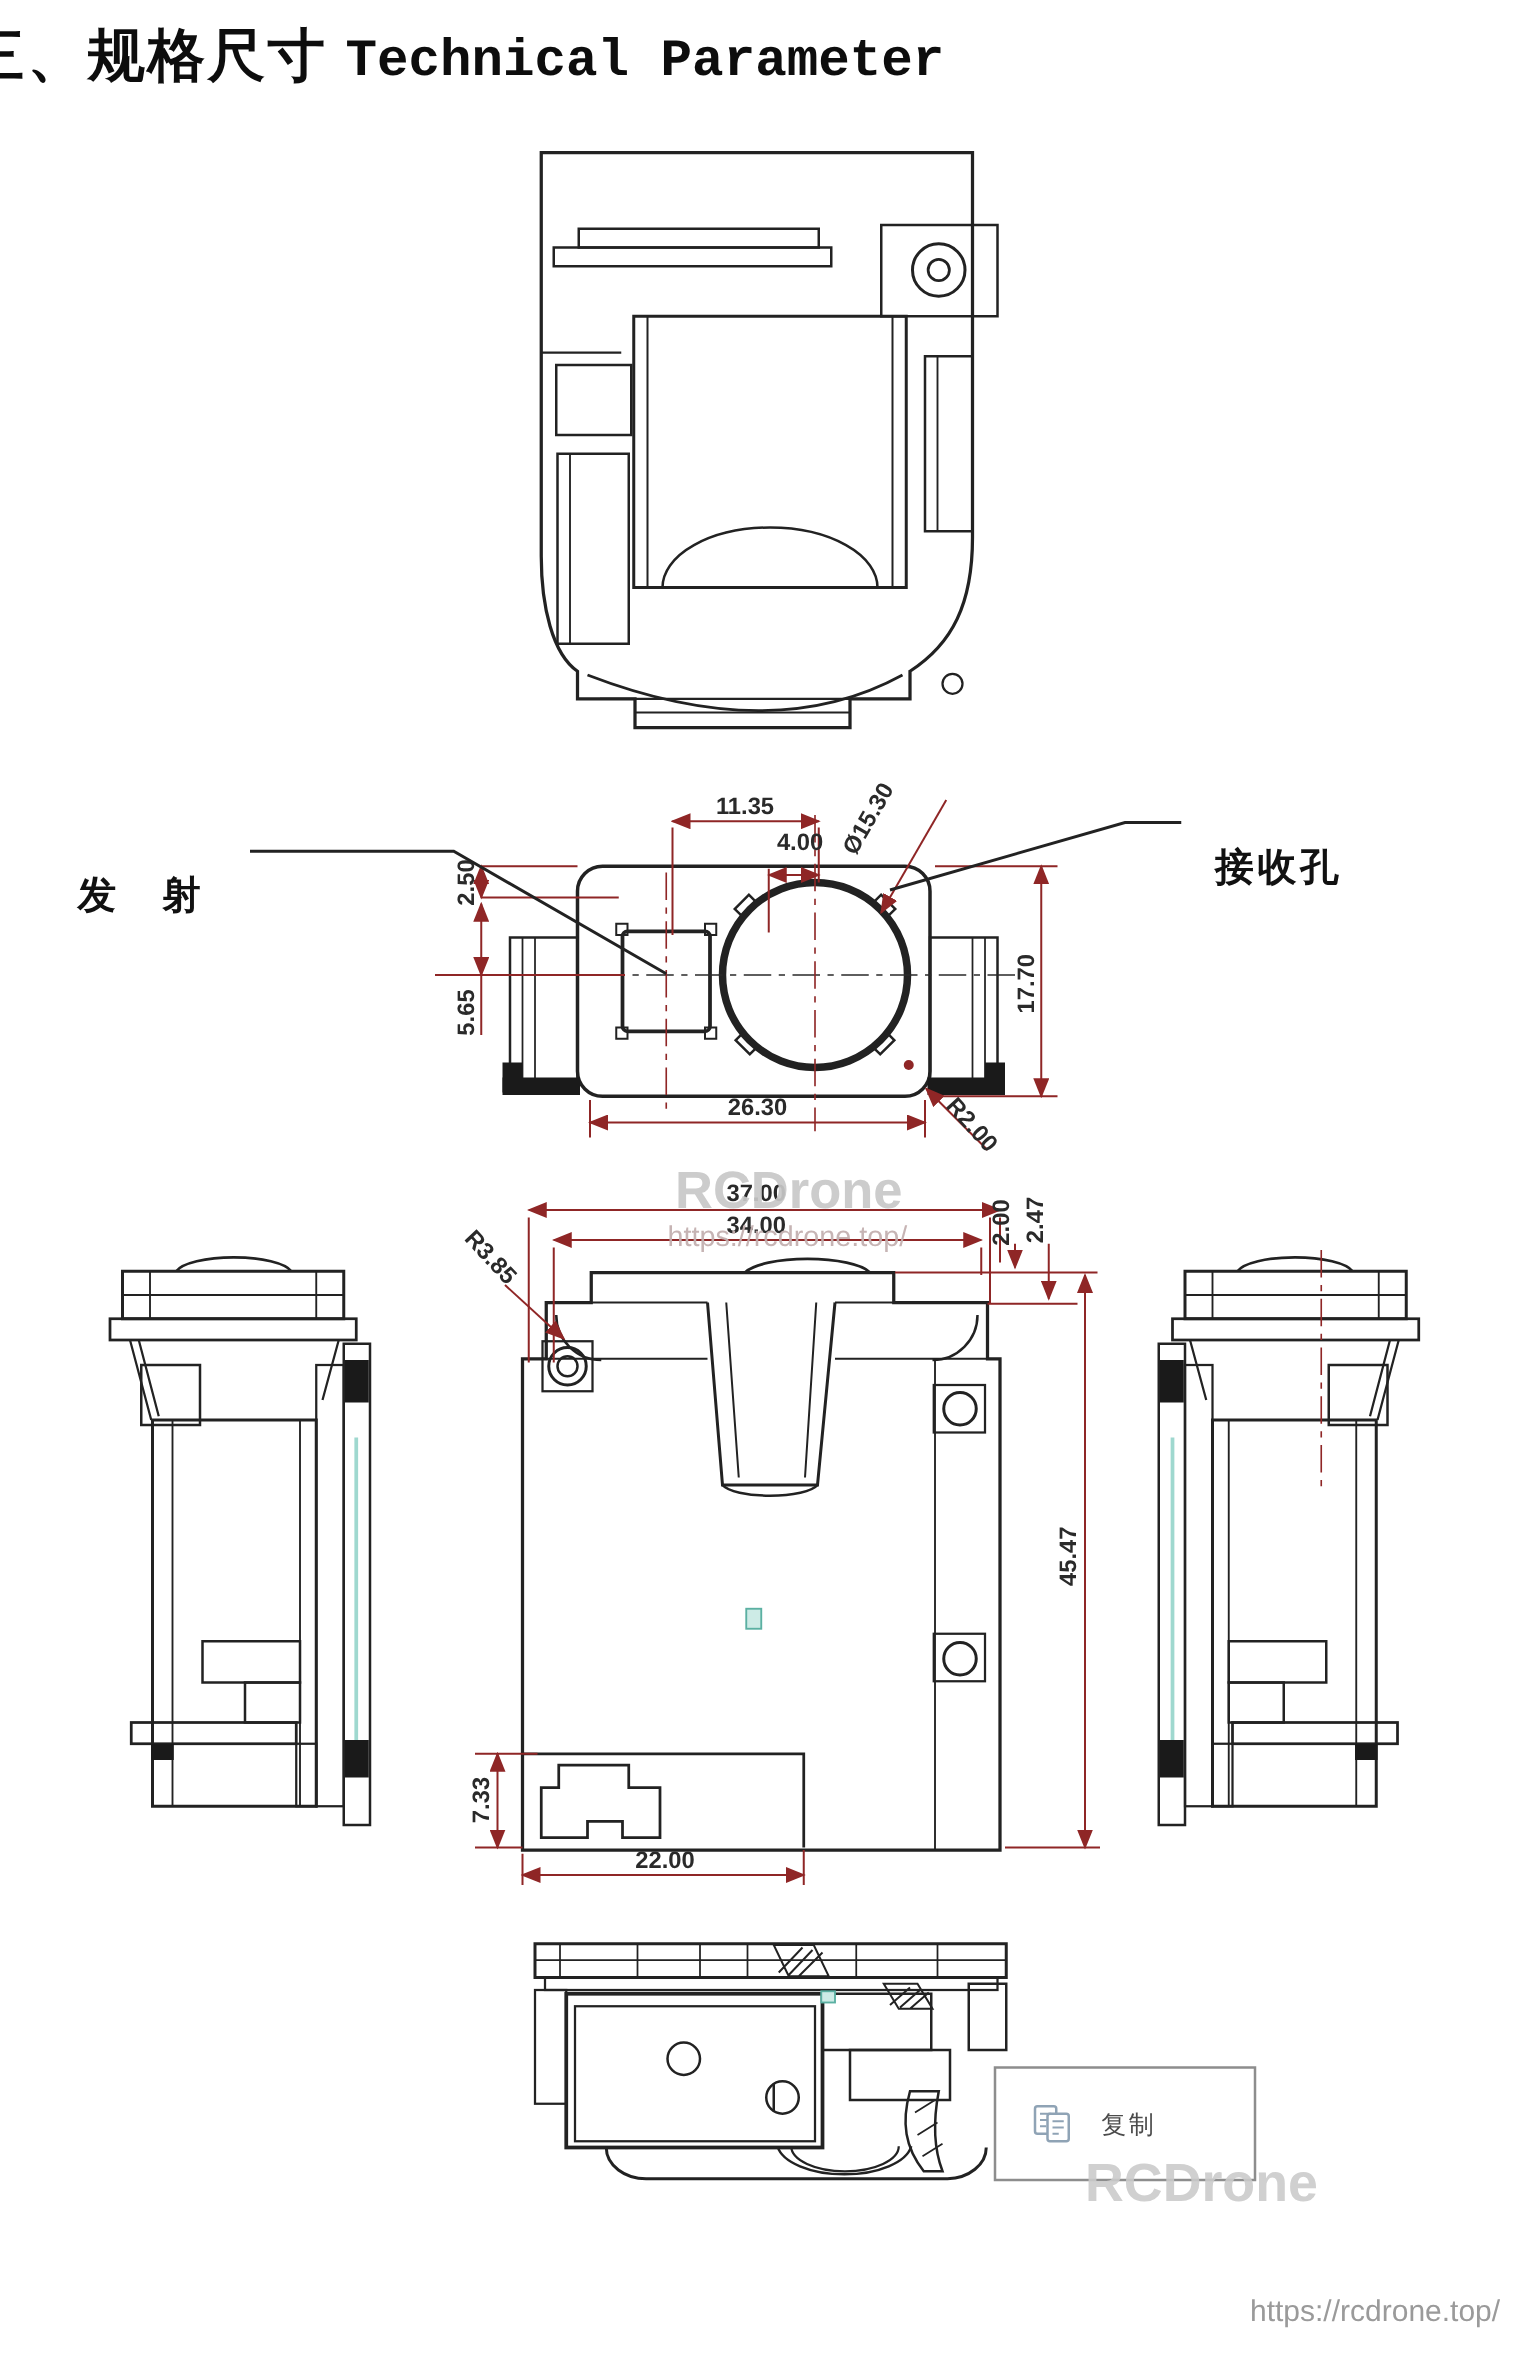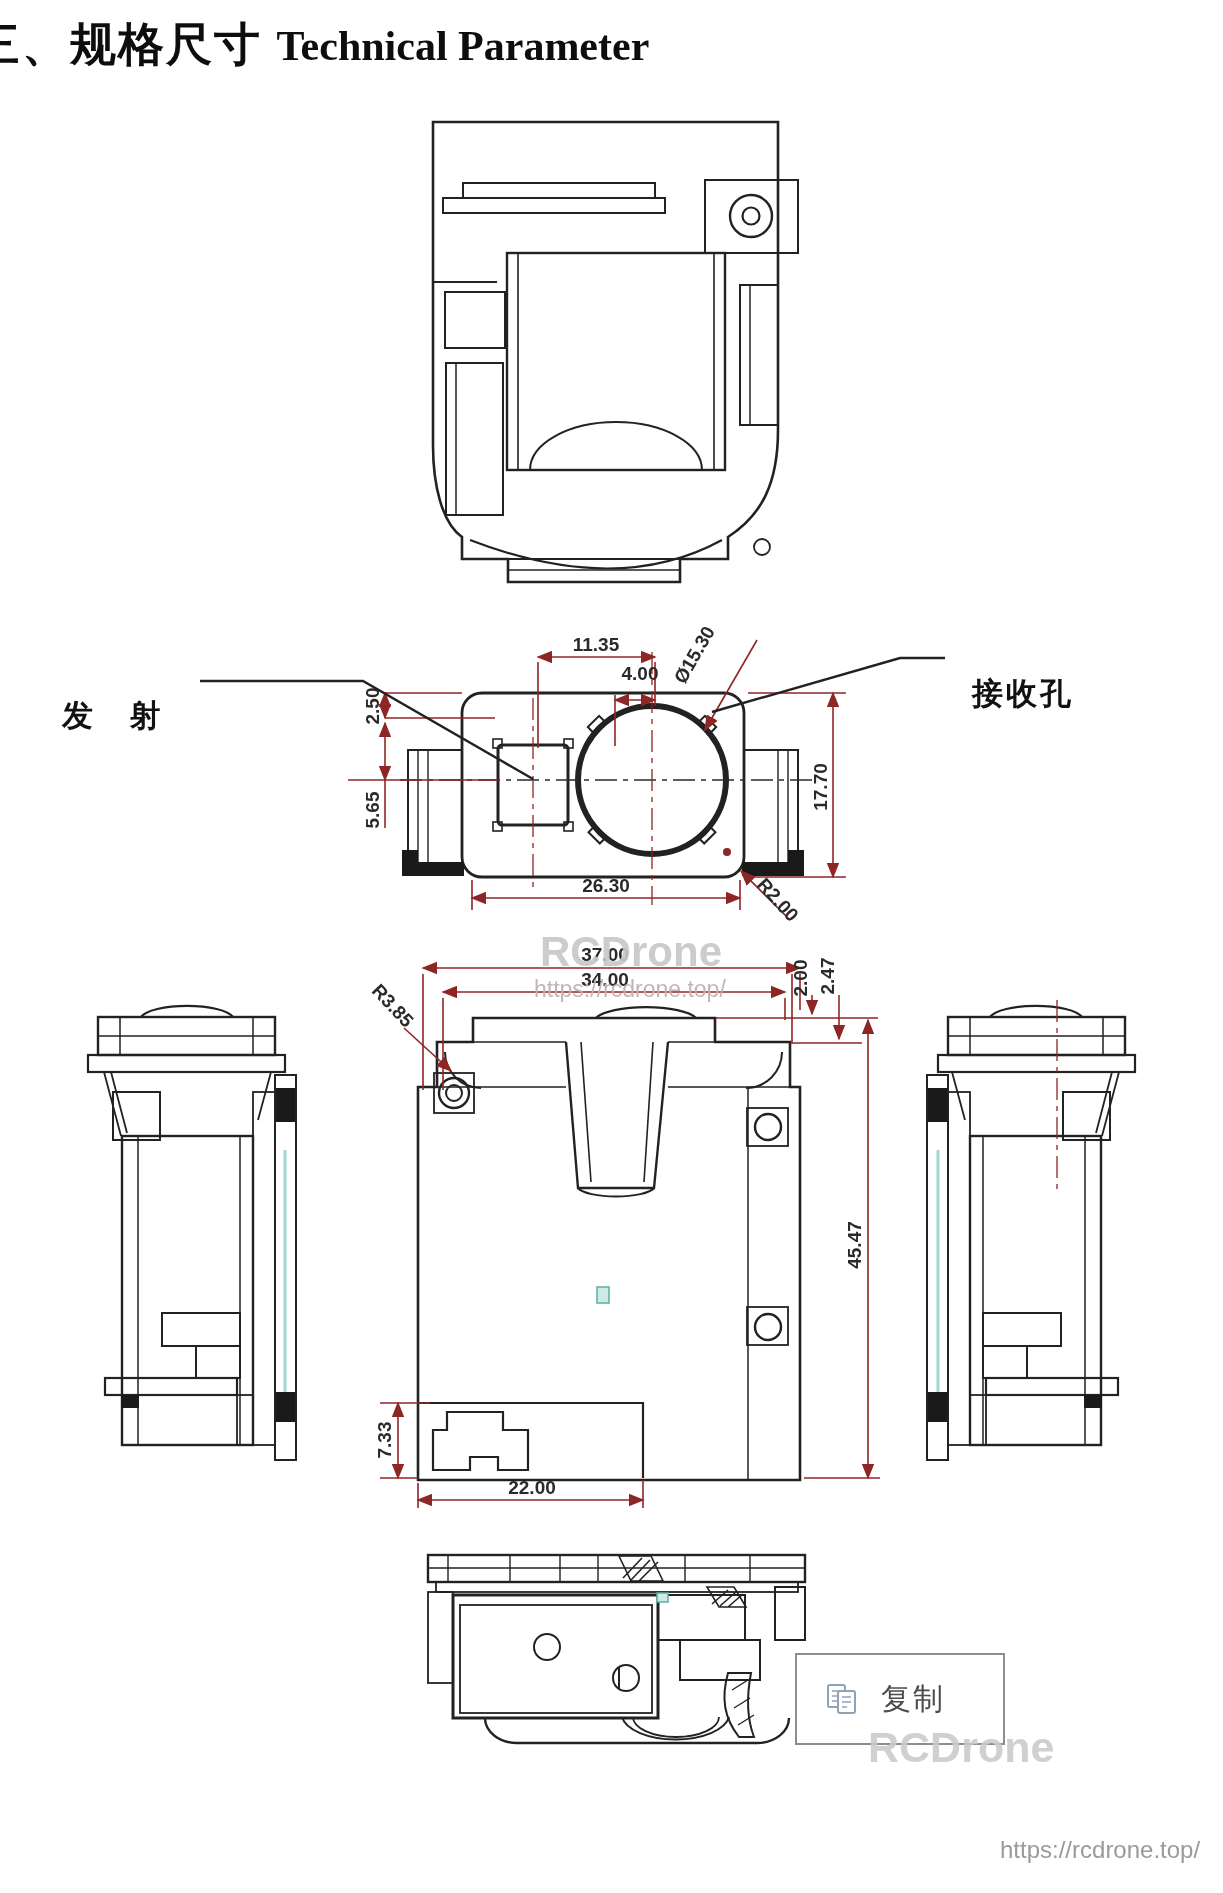--- a/index.html
+++ b/index.html
@@ -7,21 +7,21 @@
     width:1223px;height:1893px;position:relative;background:#ffffff;
     overflow:hidden;font-family:"Liberation Sans",sans-serif;
   }
   .page-title{
     position:absolute;top:14px;left:-26px;white-space:nowrap;color:#0d0d0d;
   }
   .page-title .zh{
     font-family:"Liberation Sans",sans-serif;font-weight:900;font-size:46px;letter-spacing:2px;
   }
   .page-title .en{
-    font-family:Liberation Serif, serif;font-weight:bold;font-size:42px;margin-left:10px;
+    font-family:Liberation Mono, monospace;font-weight:bold;font-size:42px;margin-left:10px;
   }
   svg{position:absolute;overflow:visible;}
   svg .ln{stroke:#222222;fill:none;}
   svg .dk{fill:#1a1a1a;stroke:none;}
   svg .red{stroke:#8f2626;fill:none;stroke-width:1.6;}
   svg .cl-red{stroke:#8f2626;fill:none;stroke-width:1.3;stroke-dasharray:22 6 5 6;}
   svg .cl-blk{stroke:#2a2a2a;fill:none;stroke-width:1.3;stroke-dasharray:22 6 5 6;}
   svg text.dim{
     font-family:"Liberation Sans",sans-serif;font-weight:700;font-size:19px;
     fill:#2a2a2a;text-anchor:middle;
@@ -40,21 +40,21 @@
     position:absolute;top:1836px;left:1000px;font-size:24px;color:#9a9a9a;
     font-family:"Liberation Sans",sans-serif;
   }
   .copy-popup{
     position:absolute;left:795px;top:1653px;width:210px;height:92px;background:#ffffff;
     border:2px solid #8d8d8d;z-index:20;display:flex;align-items:center;cursor:pointer;
     box-sizing:border-box;
   }
   .copy-popup .icon{margin-left:28px;width:34px;height:34px;display:inline-block;}
   .copy-popup .lbl{
-    margin-left:22px;font-size:30px;color:#4c4c4c;letter-spacing:2px;
+    margin-left:22px;font-size:20px;color:#4c4c4c;letter-spacing:2px;
     font-family:"Liberation Sans",sans-serif;
   }
 </style>
 </head>
 <body>
 
 <div class="page-title">
   <span class="zh">三、规格尺寸</span>
   <span class="en">Technical Parameter</span>
 </div>

